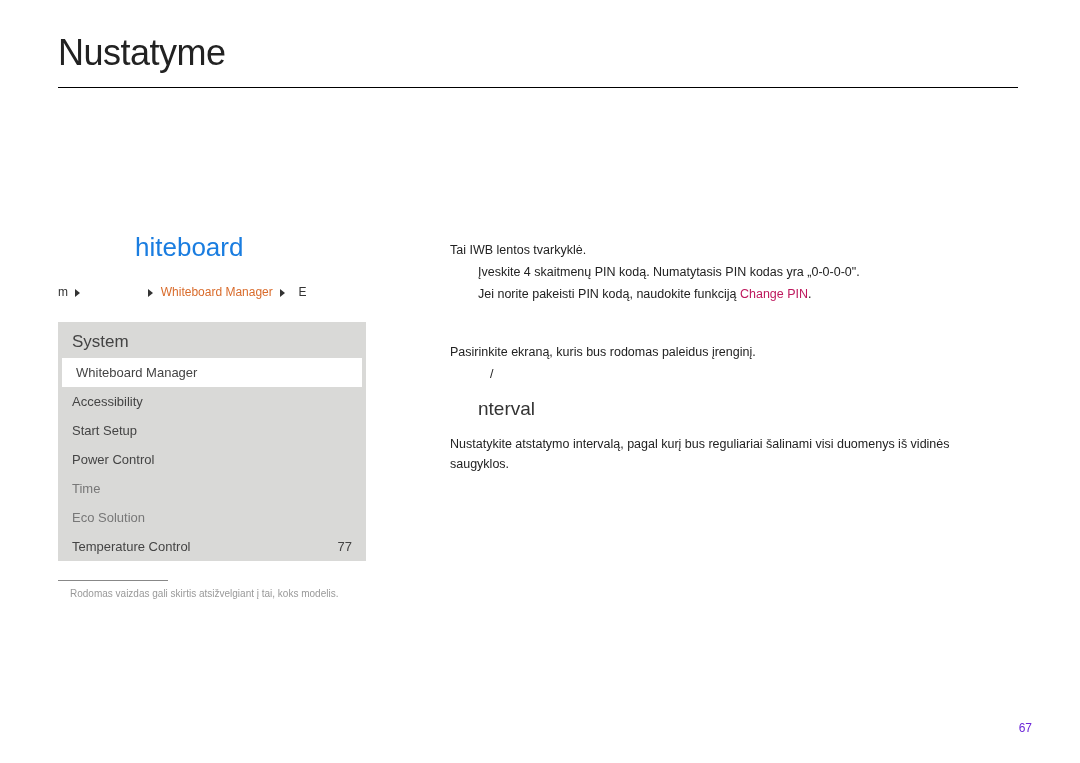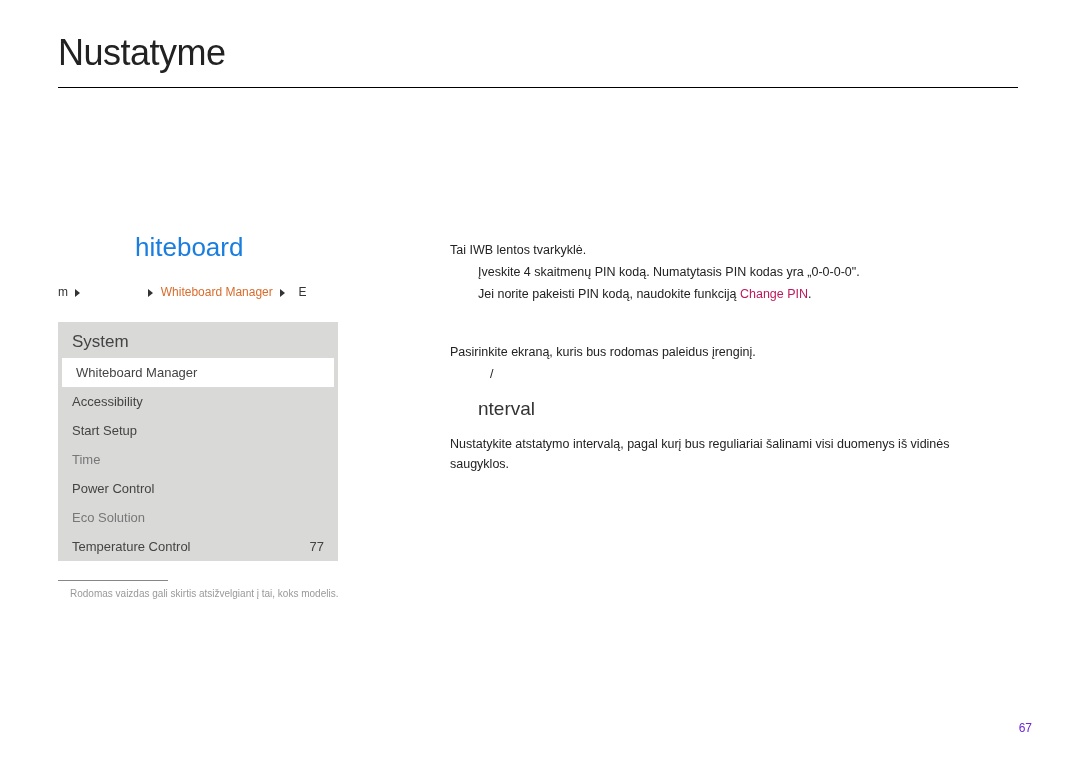--- a/index.html
+++ b/index.html
@@ -53,21 +53,21 @@
     border-left: 5px solid #333;
     margin: 0 4px;
     vertical-align: middle;
   }
   .breadcrumb .highlight { color: #d96b2b; }
   .breadcrumb .icon-e { color: #333; margin-left: 6px; }
   .menu-panel {
     position: absolute;
     top: 322px;
     left: 58px;
-    width: 280px;
+    width: 308px;
     background: #d9d9d7;
     font-size: 13px;
   }
   .menu-title {
     padding: 10px 14px 6px;
     font-size: 17px;
     color: #444;
     font-weight: 400;
   }
   .menu-item {
@@ -164,25 +164,25 @@
   <div id="menu-items">
       <div class="menu-item selected">
         <span>Whiteboard Manager</span>
       </div>
       <div class="menu-item">
         <span>Accessibility</span>
       </div>
       <div class="menu-item">
         <span>Start Setup</span>
       </div>
+      <div class="menu-item">
+        <span>Power Control</span>
+      </div>
       <div class="menu-item alt">
         <span>Time</span>
-      </div>
-      <div class="menu-item">
-        <span>Power Control</span>
       </div>
       <div class="menu-item alt">
         <span>Eco Solution</span>
       </div>
       <div class="menu-item">
         <span>Temperature Control</span>
         <span class="value">77</span>
       </div>
     </div>
 </div>

